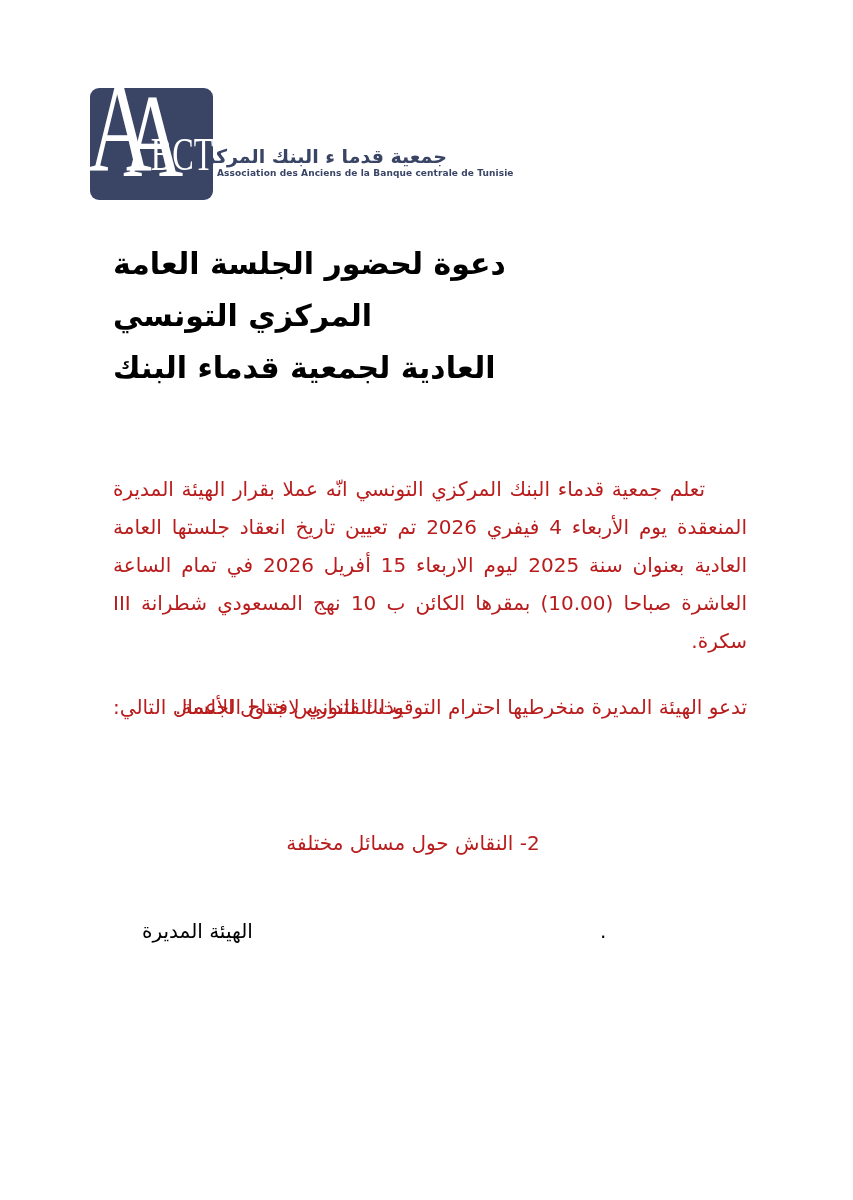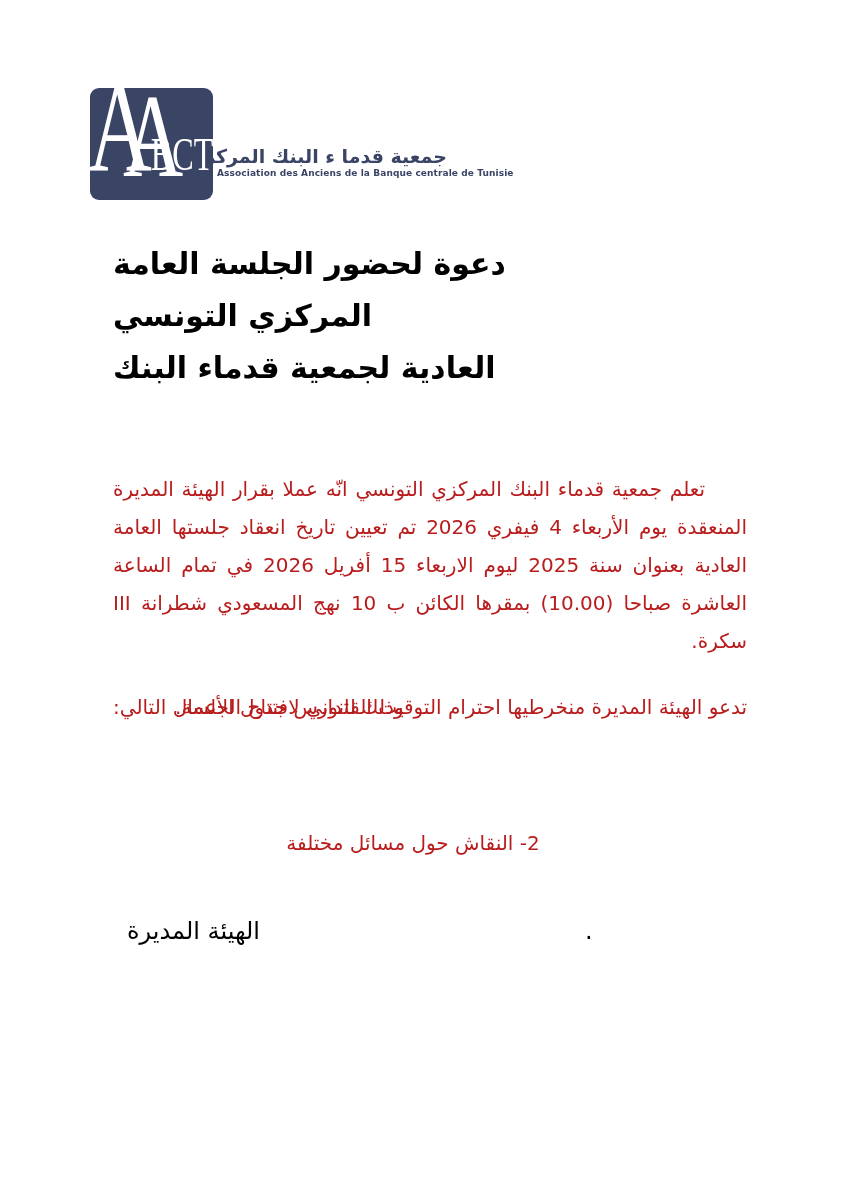--- a/index.html
+++ b/index.html
@@ -114,25 +114,25 @@
     text-indent: 42px;
   }
   .p-timing  { top: 688px; text-align: right; }
   .p-agenda-intro { top: 688px; text-align: left; }
   .agenda-item-1 { top: 764px; text-align: right; padding-right: 34px; box-sizing: border-box; }
   .agenda-item-2 { top: 812px; text-align: center; padding-right: 34px; box-sizing: border-box; margin-top: 12px; }
 
   
   .closing {
     position: absolute;
-    left: 98px;
+    left: 113px;
     top: 912px;
     width: 634px;
     height: 40px;
-    font-size: 24px;
+    font-size: 20px;
     line-height: 38px;
   }
   .signature {
     position: absolute;
     left: 29px;
     top: 0;
     direction: rtl;
     white-space: nowrap;
   }
   .stray-period {

